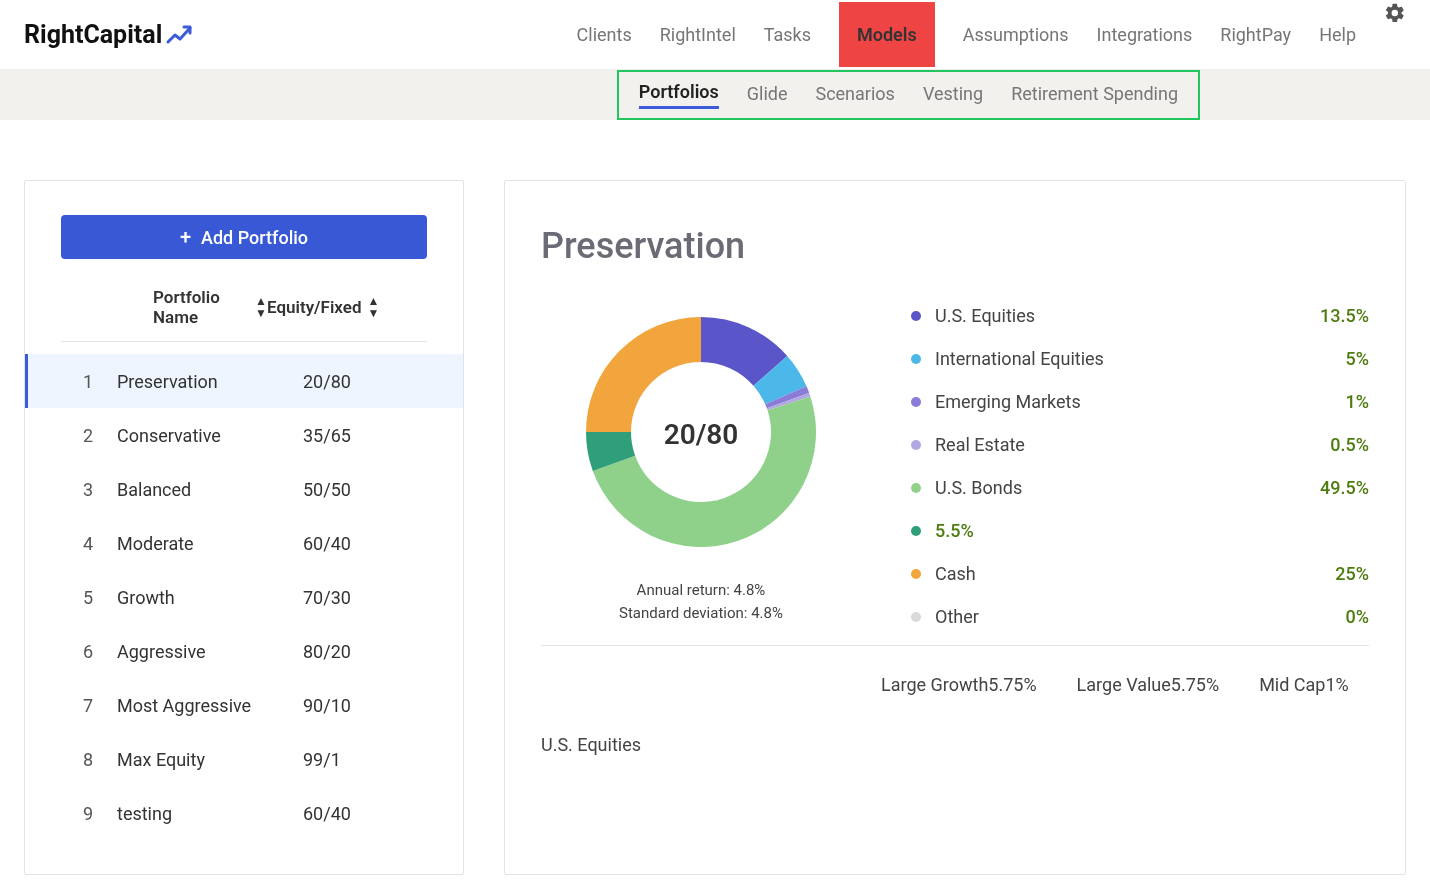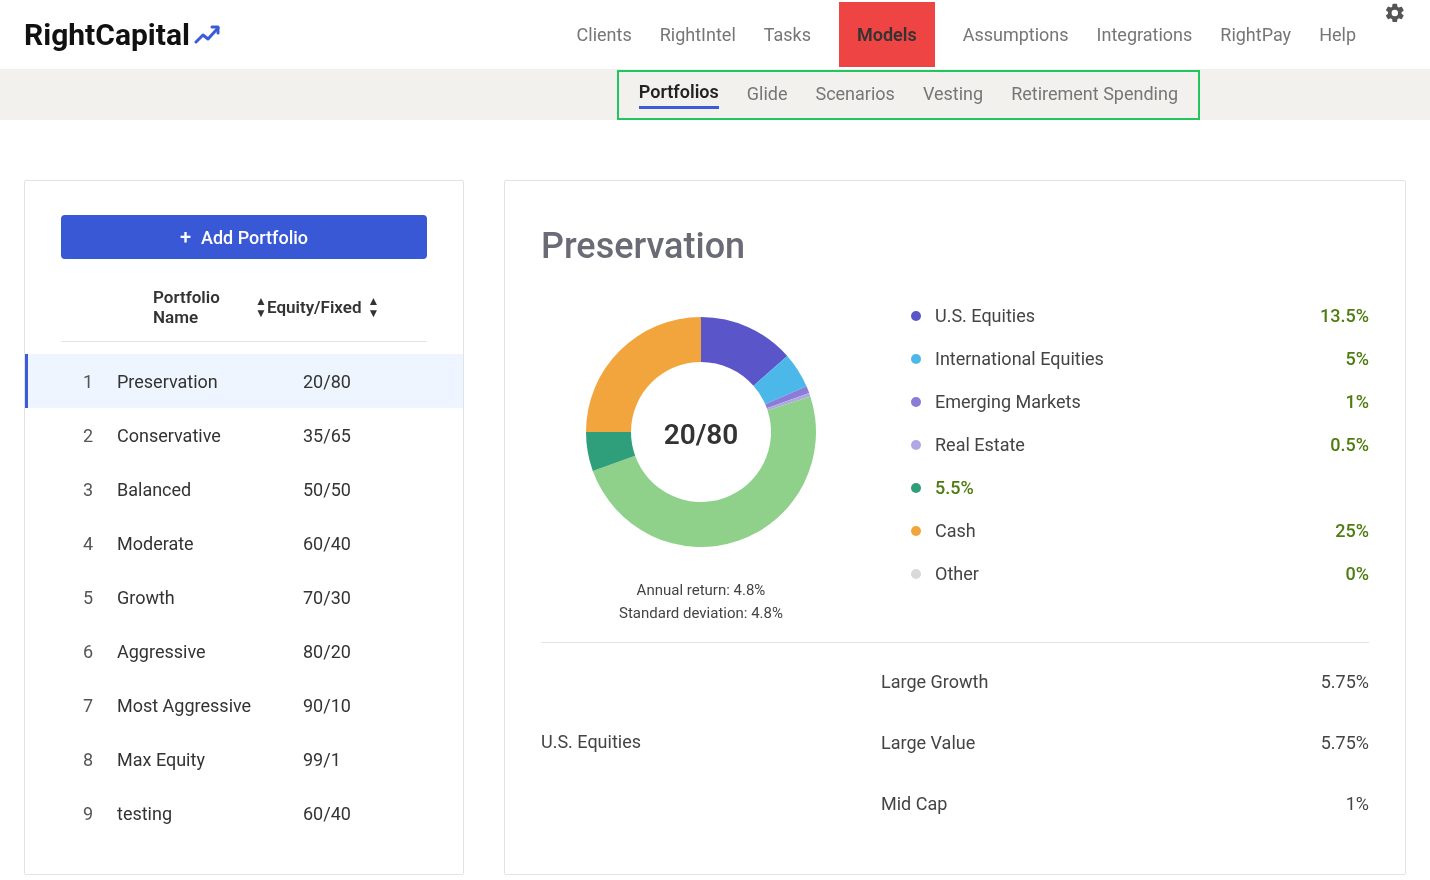--- a/index.html
+++ b/index.html
@@ -15,21 +15,21 @@
     height: 70px;
     display: flex;
     align-items: center;
     justify-content: space-between;
     padding: 0 24px;
     border-bottom: 1px solid #eee;
   }
   .logo {
     display: flex;
     align-items: center;
-    font-size: 30px;
+    font-size: 25px;
     font-weight: 700;
     color: #111;
   }
   .logo svg { margin-left: 4px; }
   .topnav {
     display: flex;
     align-items: flex-start;
     gap: 28px;
     color: #767676;
     font-size: 18px;
@@ -187,21 +187,21 @@
   }
   .subcat-title {
     width: 300px;
     font-size: 18px;
     color: #444;
     padding-top: 70px;
   }
   .subcat-list {
     flex: 1;
     display: flex;
-    flex-direction: column;
+    flex-direction: row;
     gap: 40px;
     margin-top: 10px;
   }
   .subcat-row {
     display: flex;
     font-size: 18px;
     color: #444;
   }
   .subcat-row .n { flex: 1; }
 </style>
@@ -345,20 +345,25 @@
             <span class="dot" style="background:#8a7cd8"></span>
             <span class="legend-name">Emerging Markets</span>
             <span class="legend-val">1%</span>
           </div>
           <div class="legend-row">
             <span class="dot" style="background:#b1a8e3"></span>
             <span class="legend-name">Real Estate</span>
             <span class="legend-val">0.5%</span>
           </div>
           <div class="legend-row">
+            <span class="dot" style="background:#8fd18b"></span>
+            <span class="legend-name">U.S. Bonds</span>
+            <span class="legend-val">49.5%</span>
+          </div>
+          <div class="legend-row">
             <span class="dot" style="background:#2f9e7a"></span>
             <span class="legend-val">5.5%</span>
           </div>
           <div class="legend-row">
             <span class="dot" style="background:#f2a53c"></span>
             <span class="legend-name">Cash</span>
             <span class="legend-val">25%</span>
           </div>
           <div class="legend-row">
             <span class="dot" style="background:#d9d9d9"></span>

